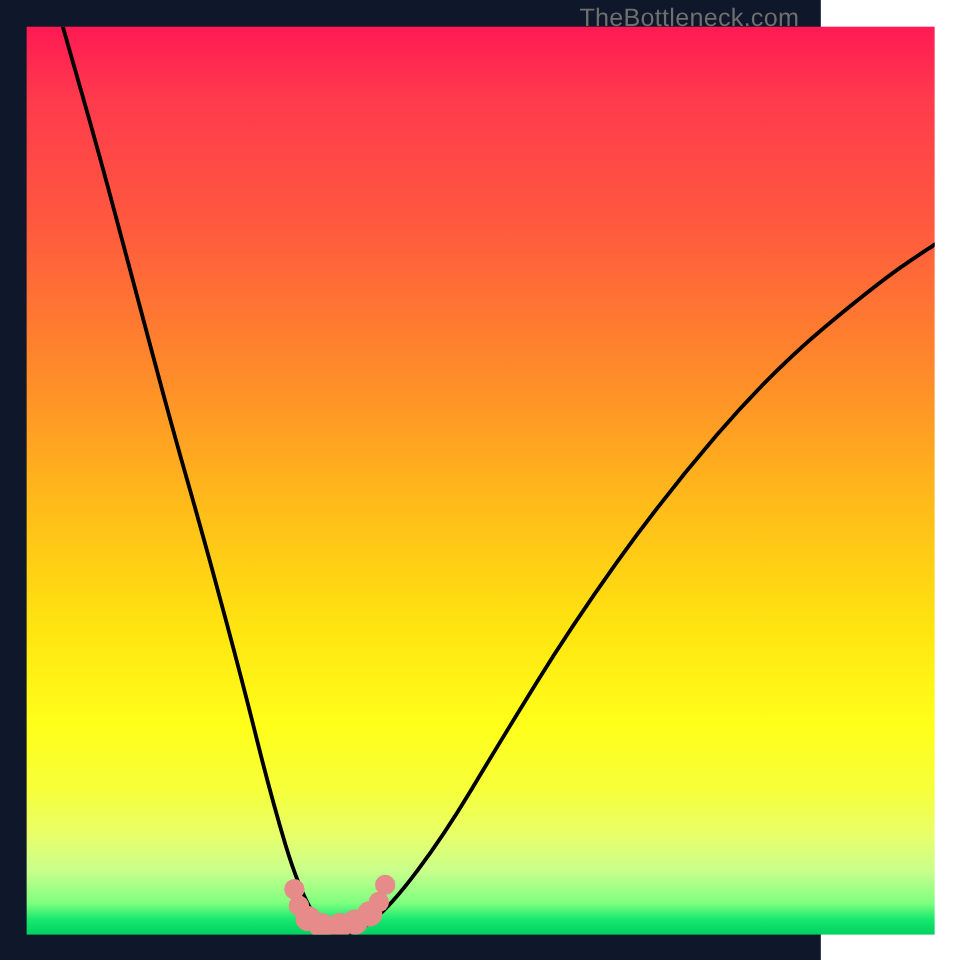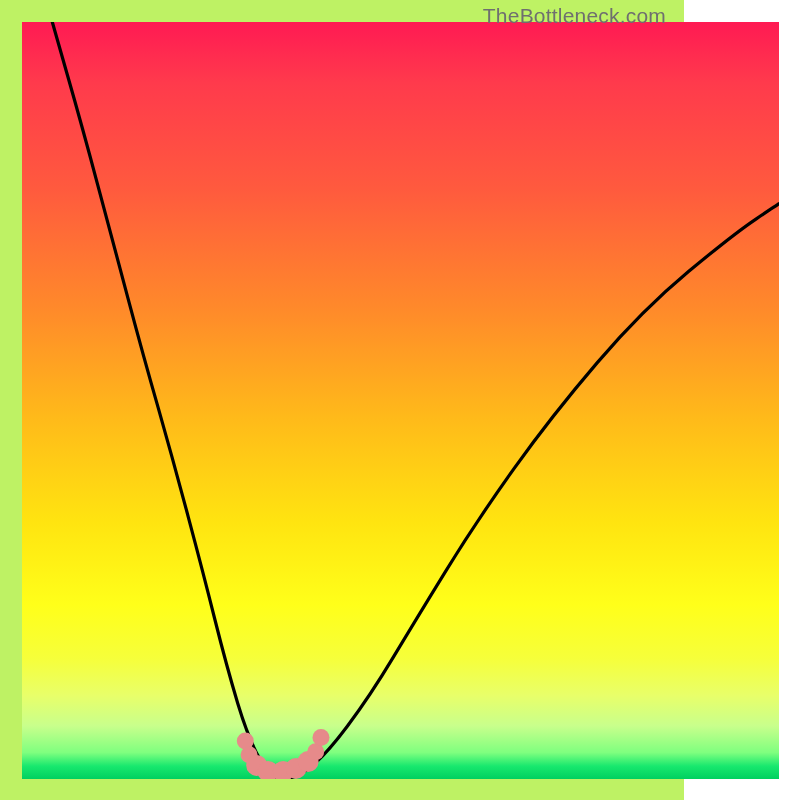--- a/index.html
+++ b/index.html
@@ -7,21 +7,21 @@
     padding: 0;
     width: 800px;
     height: 800px;
     overflow: hidden;
     font-family: Arial, Helvetica, sans-serif;
   }
   .stage {
     position: relative;
     width: 684px;
     height: 800px;
-    background: #bef264;
+    background: #0f172a;
   }
   .watermark {
     position: absolute;
     top: 4px;
     right: 18px;
     color: #6f6f6f;
     font-size: 21px;
     letter-spacing: 0.2px;
     font-weight: 500;
     z-index: 50;

